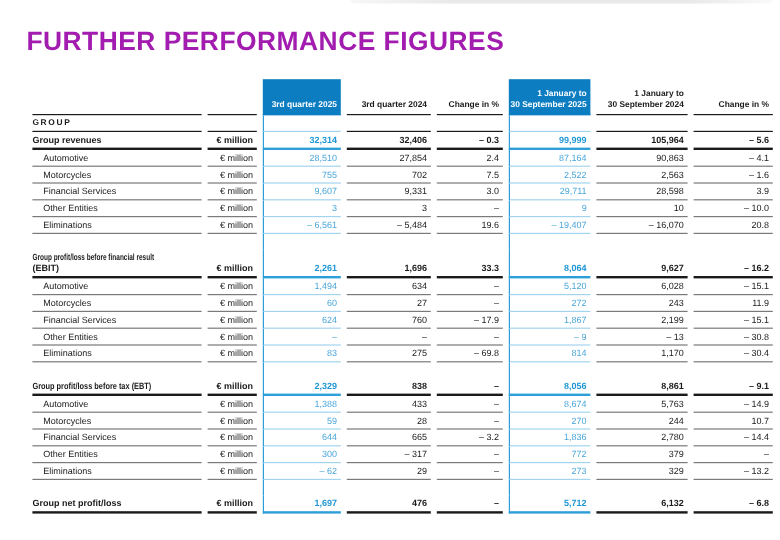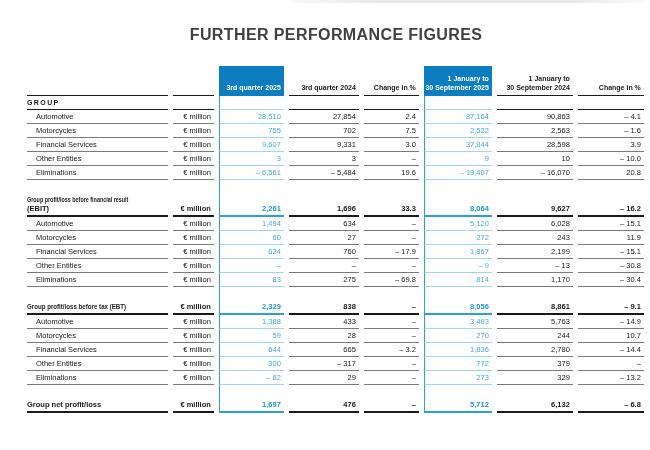--- a/index.html
+++ b/index.html
@@ -12,26 +12,25 @@
     overflow: hidden;
   }
   .top-shadow {
     position: absolute;
     top: 0; left: 292px; right: 6px; height: 3px;
     background: linear-gradient(to right, rgba(0,0,0,0.03), rgba(0,0,0,0.09) 25%, rgba(0,0,0,0.09) 80%, rgba(0,0,0,0.02));
     border-radius: 0 0 3px 3px;
   }
   .content { padding: 26px 0 0 22px; }
   h1.title {
-    font-size: 16px;
+    font-size: 22px;
     font-weight: bold;
     letter-spacing: 0.4px;
-    color: #404040;
+    color: #a21caf;
     line-height: 18px;
-    text-align: center;
   }
   table.perf {
     margin-top: 22px;
     border-collapse: separate;
     border-spacing: 5px 0;
     table-layout: fixed;
     font-size: 7.5px;
     line-height: 9px;
     color: var(--text-dark, #1a1a1a);
   }
@@ -144,20 +143,30 @@
         <tr class="heading">
           <td class="label heading-label">GROUP</td>
           <td></td>
           <td class="blue"></td>
           <td></td>
           <td></td>
           <td class="blue"></td>
           <td></td>
           <td></td>
         </tr>
+        <tr class="bold">
+          <td class="label"><span>Group revenues</span></td>
+          <td class="unit">€ million</td>
+          <td class="val blue">32,314</td>
+          <td class="val">32,406</td>
+          <td class="val">– 0.3</td>
+          <td class="val blue">99,999</td>
+          <td class="val">105,964</td>
+          <td class="val">– 5.6</td>
+        </tr>
         <tr>
           <td class="label sub-label"><span>Automotive</span></td>
           <td class="unit">€ million</td>
           <td class="val blue">28,510</td>
           <td class="val">27,854</td>
           <td class="val">2.4</td>
           <td class="val blue">87,164</td>
           <td class="val">90,863</td>
           <td class="val">– 4.1</td>
         </tr>
@@ -170,21 +179,21 @@
           <td class="val blue">2,522</td>
           <td class="val">2,563</td>
           <td class="val">– 1.6</td>
         </tr>
         <tr>
           <td class="label sub-label"><span>Financial Services</span></td>
           <td class="unit">€ million</td>
           <td class="val blue">9,607</td>
           <td class="val">9,331</td>
           <td class="val">3.0</td>
-          <td class="val blue">37,844</td>
+          <td class="val blue">29,711</td>
           <td class="val">28,598</td>
           <td class="val">3.9</td>
         </tr>
         <tr>
           <td class="label sub-label"><span>Other Entities</span></td>
           <td class="unit">€ million</td>
           <td class="val blue">3</td>
           <td class="val">3</td>
           <td class="val">–</td>
           <td class="val blue">9</td>
@@ -290,21 +299,21 @@
           <td class="val blue">8,056</td>
           <td class="val">8,861</td>
           <td class="val">– 9.1</td>
         </tr>
         <tr>
           <td class="label sub-label"><span>Automotive</span></td>
           <td class="unit">€ million</td>
           <td class="val blue">1,388</td>
           <td class="val">433</td>
           <td class="val">–</td>
-          <td class="val blue">3,493</td>
+          <td class="val blue">8,674</td>
           <td class="val">5,763</td>
           <td class="val">– 14.9</td>
         </tr>
         <tr>
           <td class="label sub-label"><span>Motorcycles</span></td>
           <td class="unit">€ million</td>
           <td class="val blue">59</td>
           <td class="val">28</td>
           <td class="val">–</td>
           <td class="val blue">270</td>

